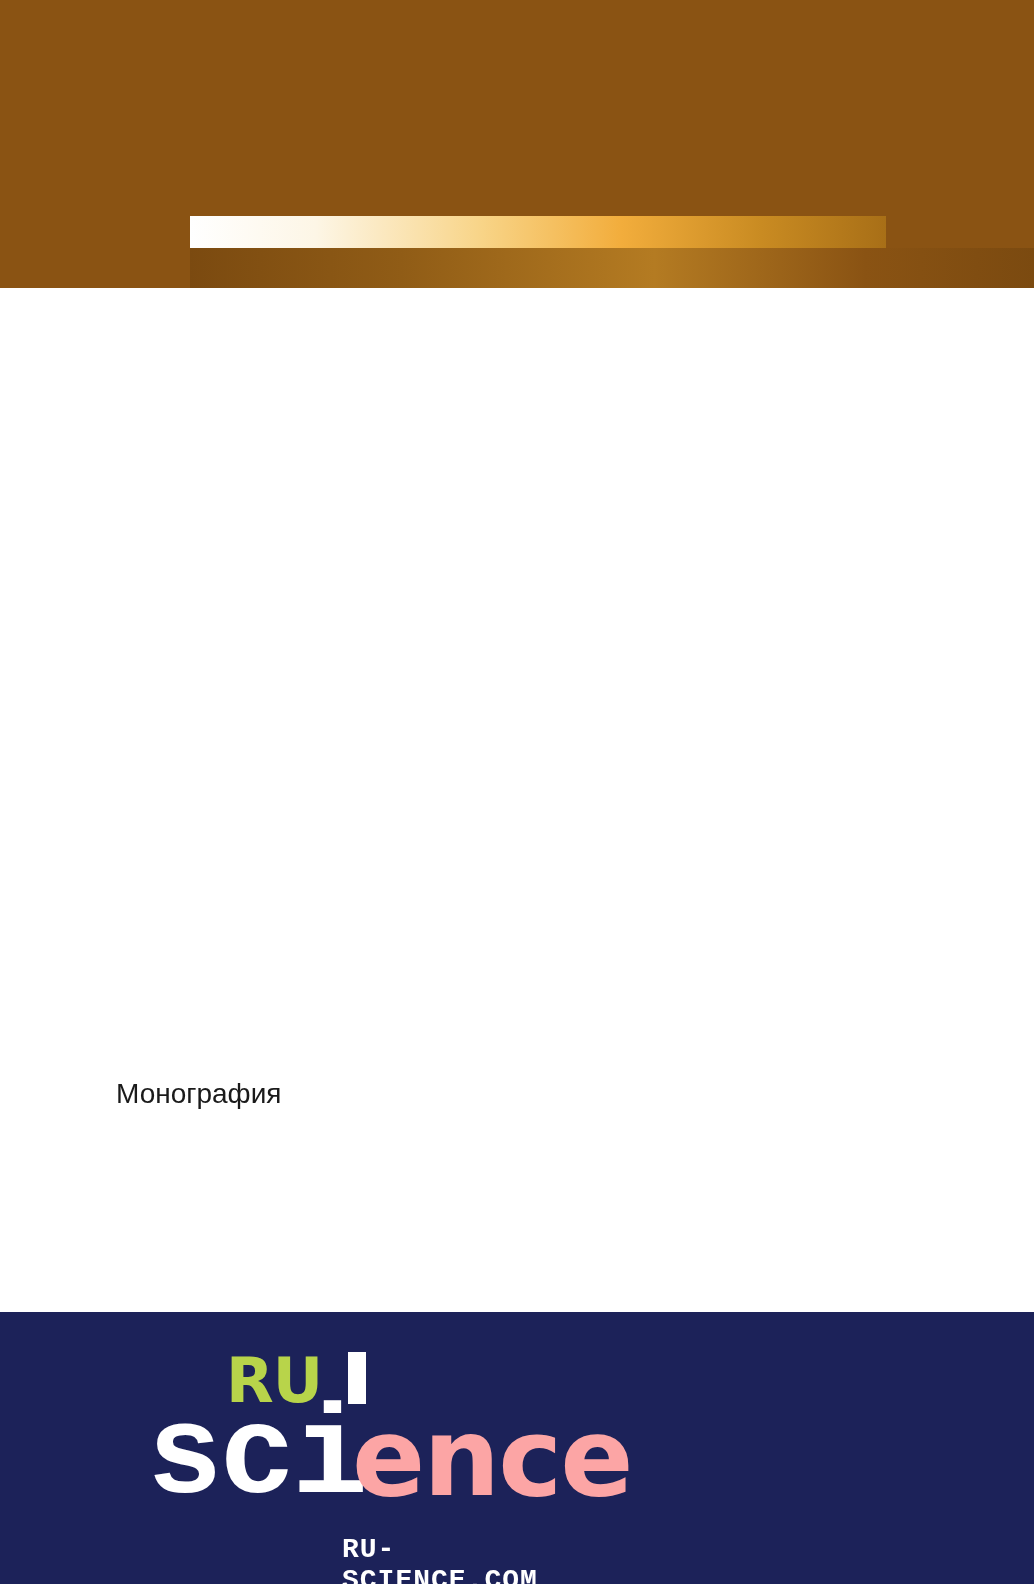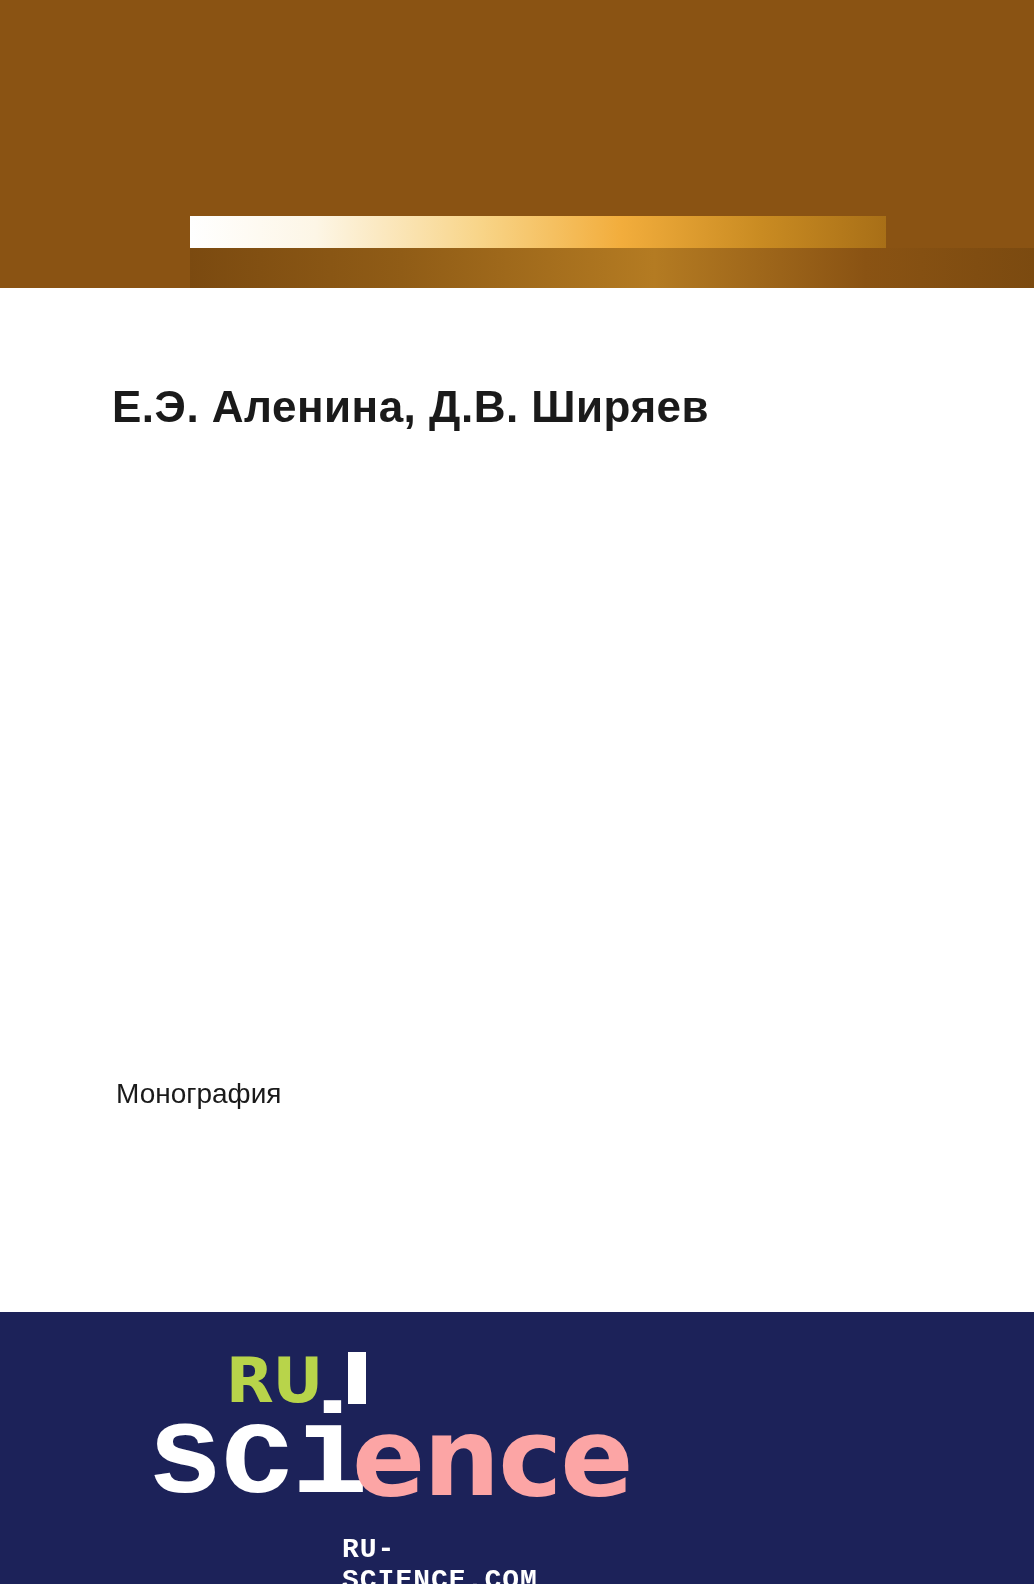--- a/index.html
+++ b/index.html
@@ -179,21 +179,20 @@
 <body>
 
 <div class="cover">
 
   <div class="top-band">
     <div class="top-band-shadow"></div>
     <div class="top-band-inner-light"></div>
     <div class="top-band-inner-dark"></div>
   </div>
 
-  <div class="authors">Е.Э. Аленина, Д.В. Ширяев</div>
 
 
   <div class="genre">Монография</div>
 
   <div class="bottom-band">
     <div class="logo">
       <span class="logo-ru">RU</span>
       <span class="logo-bar"></span>
       <span class="logo-sci">sci</span>
       <span class="logo-ence">ence</span>

